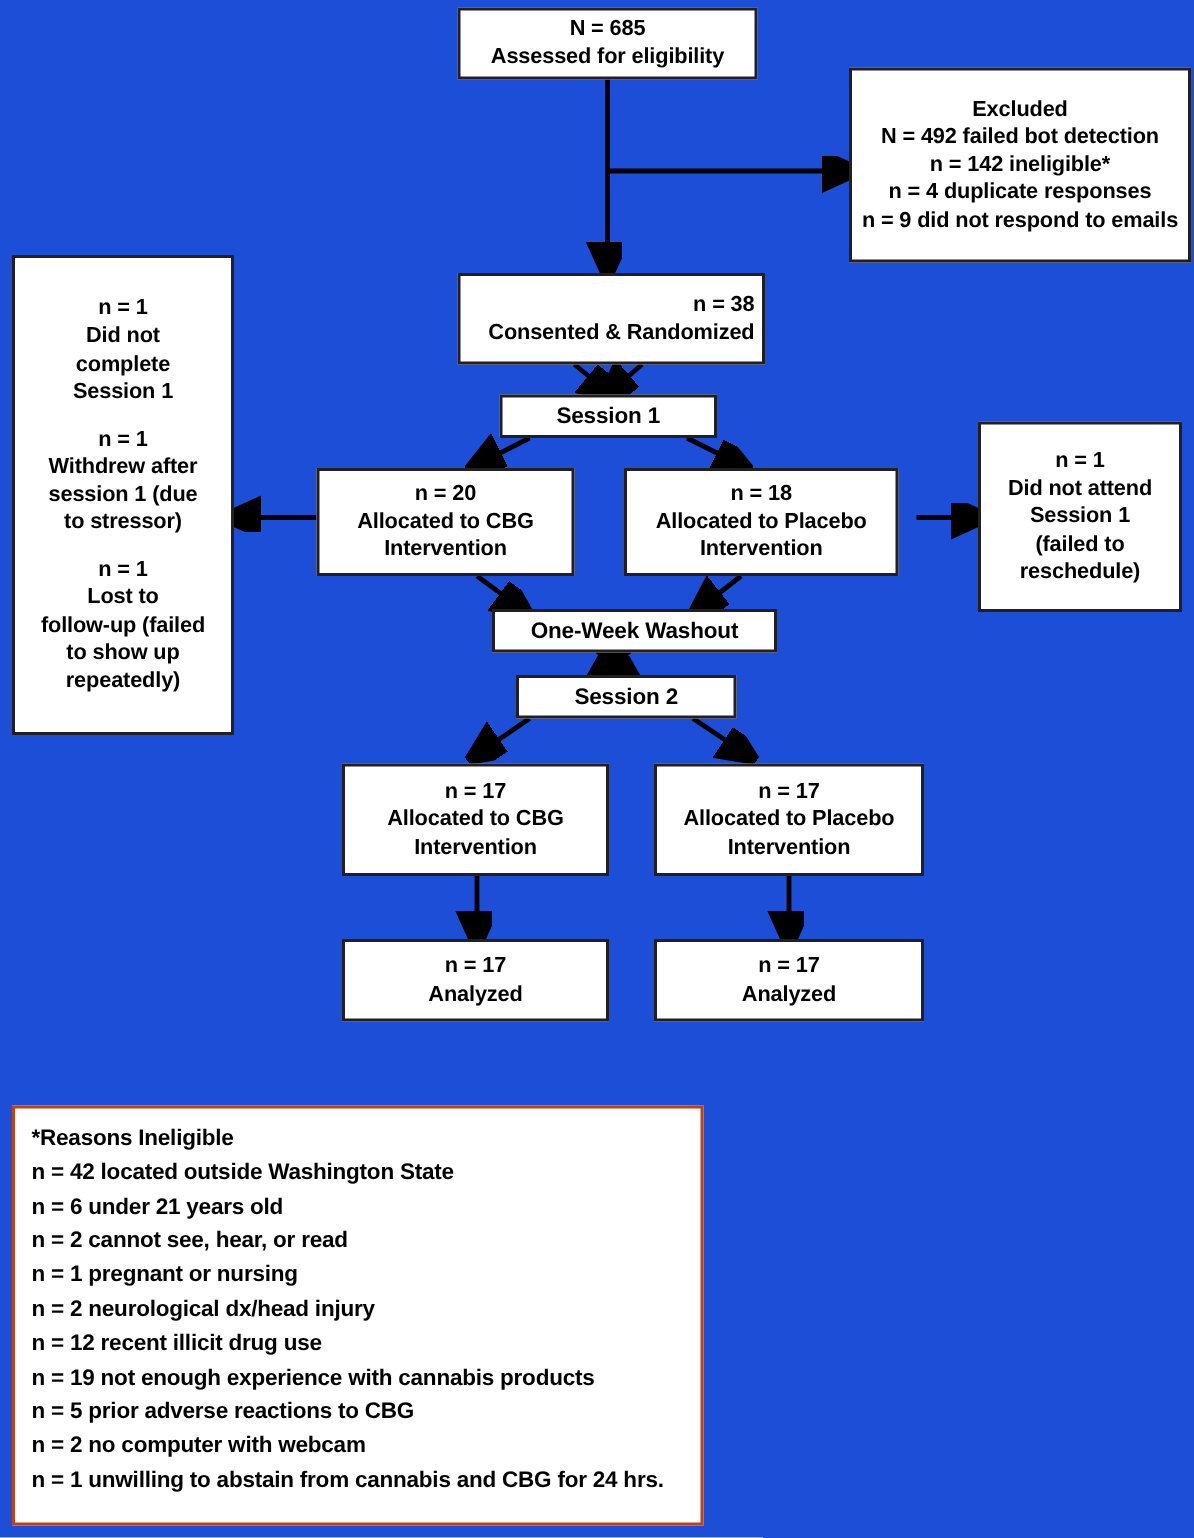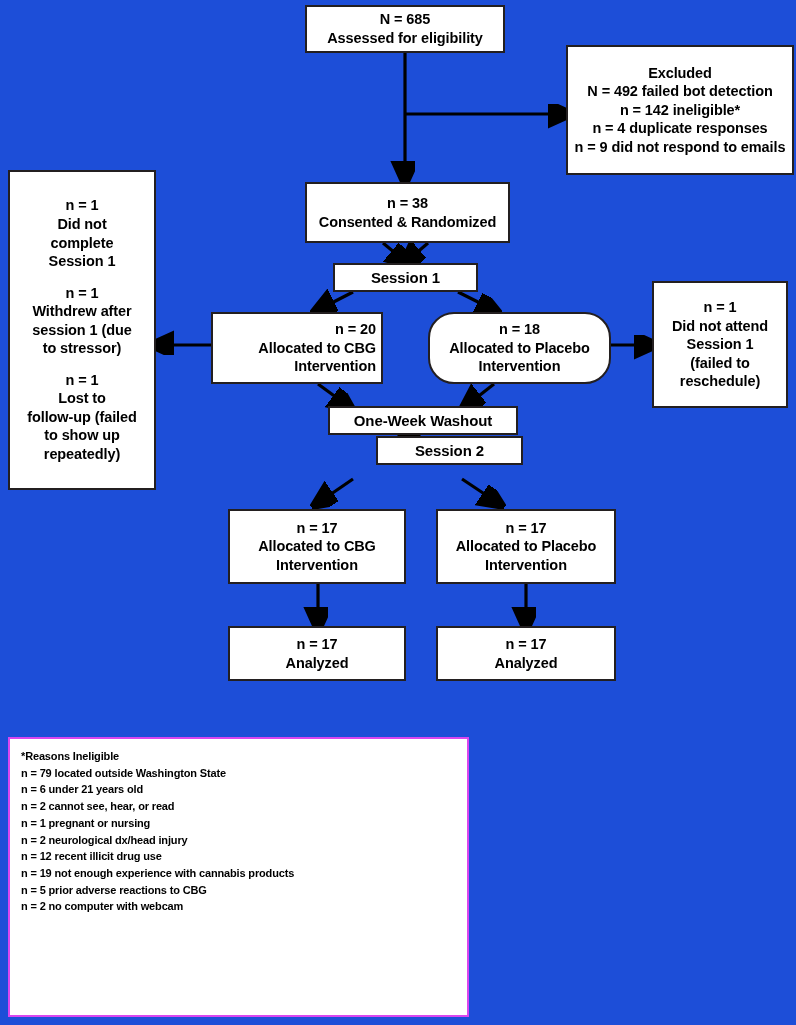--- a/index.html
+++ b/index.html
@@ -41,24 +41,24 @@
 
   .box.slim {
     font-size: 15px;
     padding: 1px 6px;
     border-width: 2px;
   }
 
   .legend {
     position: absolute;
     box-sizing: border-box;
-    border: 2px solid #d946ef;
+    border: 2px solid #c2410c;
     background: #ffffff;
     text-align: left;
-    font-size: 11px;
+    font-size: 15px;
     line-height: 1.52;
     font-weight: 600;
     padding: 9px 10px 9px 11px;
     letter-spacing: -0.15px;
     z-index: 3;
   }
   .legend .heading { font-weight: 700; display: block; }
   .legend .row { display: block; white-space: nowrap; }
 
   svg.connectors {
@@ -120,21 +120,21 @@
   </div>
 
   <div class="box" style="left:566px; top:45px; width:228px; height:130px;">
     <span class="line">Excluded</span>
     <span class="line">N = 492 failed bot detection</span>
     <span class="line">n = 142 ineligible*</span>
     <span class="line">n = 4 duplicate responses</span>
     <span class="line">n = 9 did not respond to emails</span>
   </div>
 
-  <div class="box" style="left:305px; top:182px; width:205px; height:61px;">
+  <div class="box" style="left:305px; top:182px; width:205px; height:61px;align-items:flex-end;">
     <span class="line">n = 38</span>
     <span class="line">Consented &amp; Randomized</span>
   </div>
 
   <div class="box slim" style="left:333px; top:263px; width:145px; height:29px;">
     <span class="line">Session 1</span>
   </div>
 
   <div class="box wrap" style="left:8px; top:170px; width:148px; height:320px; justify-content:center; font-size:14.5px;">
     <span class="line">n = 1</span>
@@ -155,37 +155,37 @@
   </div>
 
   <div class="box" style="left:652px; top:281px; width:136px; height:127px;">
     <span class="line">n = 1</span>
     <span class="line">Did not attend</span>
     <span class="line">Session 1</span>
     <span class="line">(failed to</span>
     <span class="line">reschedule)</span>
   </div>
 
-  <div class="box" style="left:211px; top:312px; width:172px; height:72px;align-items:flex-end;">
+  <div class="box" style="left:211px; top:312px; width:172px; height:72px;">
     <span class="line">n = 20</span>
     <span class="line">Allocated to CBG</span>
     <span class="line">Intervention</span>
   </div>
 
-  <div class="box" style="left:428px; top:312px; width:183px; height:72px;border-radius:26px;">
+  <div class="box" style="left:416px; top:312px; width:183px; height:72px;">
     <span class="line">n = 18</span>
     <span class="line">Allocated to Placebo</span>
     <span class="line">Intervention</span>
   </div>
 
   <div class="box slim" style="left:328px; top:406px; width:190px; height:29px;">
     <span class="line">One-Week Washout</span>
   </div>
 
-  <div class="box slim" style="left:344px; top:436px; width:147px; height:29px;margin-left:32px;">
+  <div class="box slim" style="left:344px; top:450px; width:147px; height:29px;">
     <span class="line">Session 2</span>
   </div>
 
   <div class="box" style="left:228px; top:509px; width:178px; height:75px;">
     <span class="line">n = 17</span>
     <span class="line">Allocated to CBG</span>
     <span class="line">Intervention</span>
   </div>
 
   <div class="box" style="left:436px; top:509px; width:180px; height:75px;">
@@ -199,24 +199,25 @@
     <span class="line">Analyzed</span>
   </div>
 
   <div class="box" style="left:436px; top:626px; width:180px; height:55px;">
     <span class="line">n = 17</span>
     <span class="line">Analyzed</span>
   </div>
 
   <div class="legend" style="left:8px; top:737px; width:461px; height:280px;">
     <span class="heading">*Reasons Ineligible</span>
-    <span class="row">n = 79 located outside Washington State</span>
+    <span class="row">n = 42 located outside Washington State</span>
     <span class="row">n = 6 under 21 years old</span>
     <span class="row">n = 2 cannot see, hear, or read</span>
     <span class="row">n = 1 pregnant or nursing</span>
     <span class="row">n = 2 neurological dx/head injury</span>
     <span class="row">n = 12 recent illicit drug use</span>
     <span class="row">n = 19 not enough experience with cannabis products</span>
     <span class="row">n = 5 prior adverse reactions to CBG</span>
     <span class="row">n = 2 no computer with webcam</span>
+    <span class="row">n = 1 unwilling to abstain from cannabis and CBG for 24 hrs.</span>
   </div>
 
 </div>
 
 </body></html>

